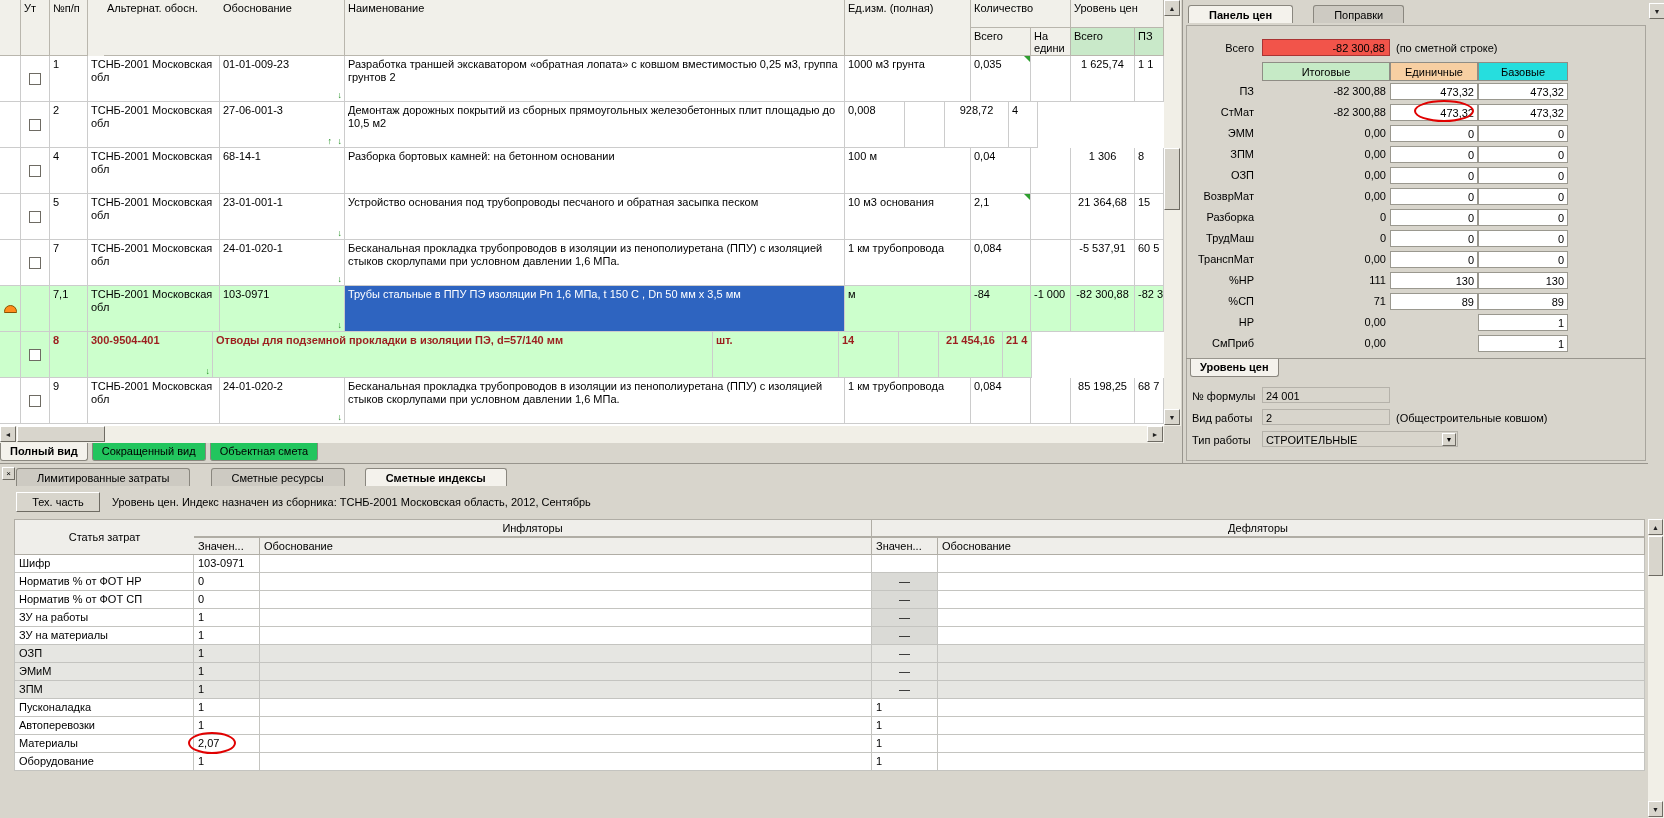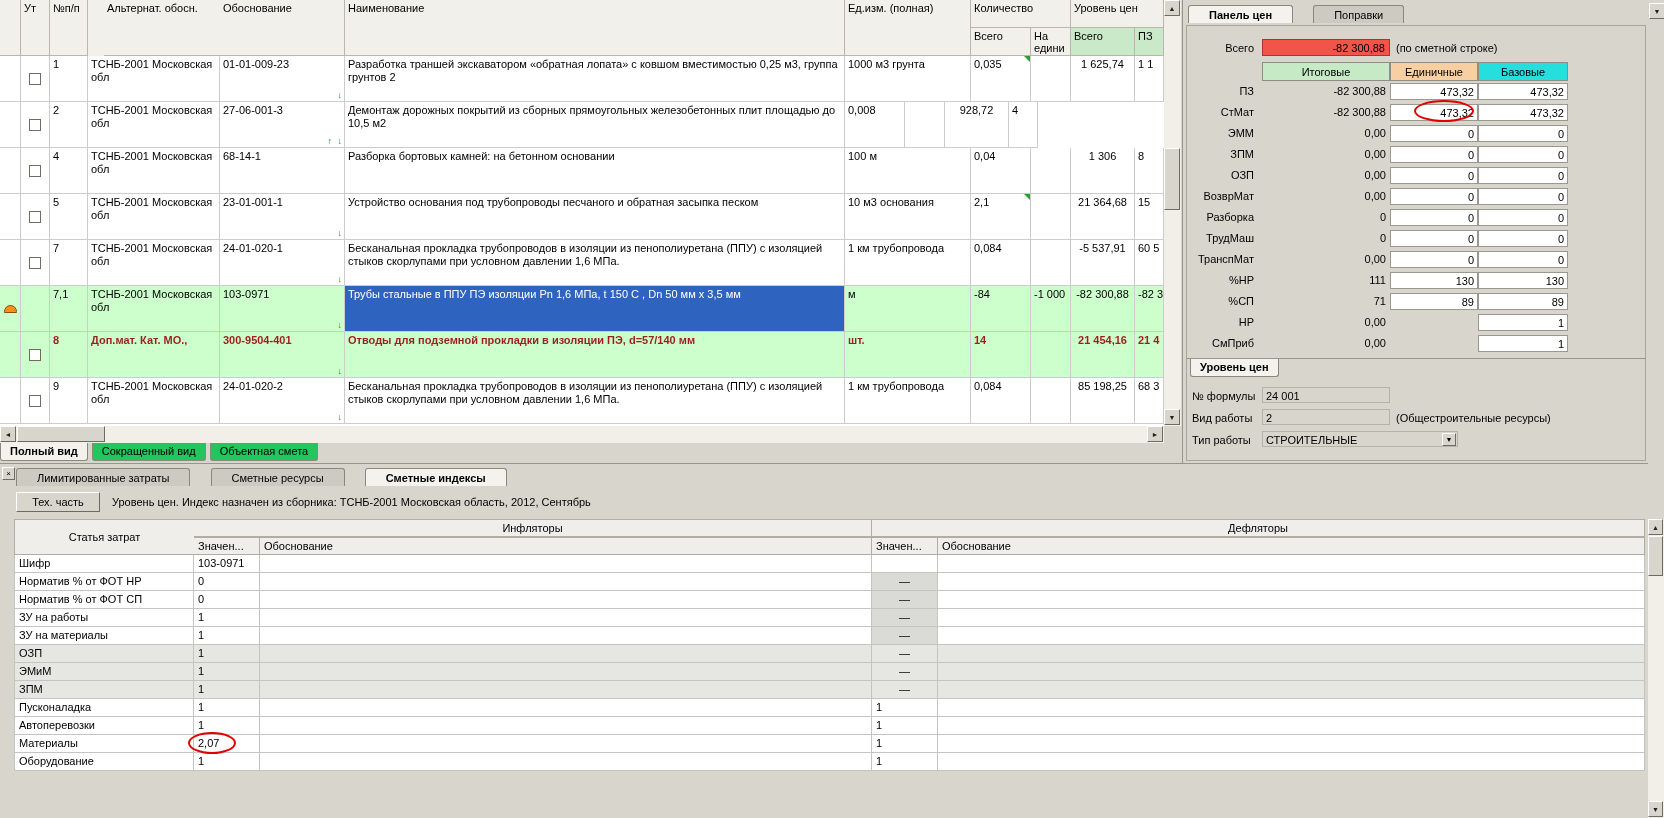--- a/index.html
+++ b/index.html
@@ -179,21 +179,20 @@
           <div class="mt-td mt-c8">-1 000</div>
           <div class="mt-td mt-c9">-82 300,88</div>
           <div class="mt-td mt-c10">-82 3</div>
         </div>
         <div class="mt-tr mat">
           <div class="mt-td mt-c0"></div>
           <div class="mt-td mt-c1">
             <span class="cbx"></span>
           </div>
           <div class="mt-td mt-c2">8</div>
-          <div class="mt-td mt-c3">Доп.мат. Кат. МО.,</div>
           <div class="mt-td mt-c4">300-9504-401<span class="res-ico">↓</span></div>
           <div class="mt-td mt-c5">Отводы для подземной прокладки в изоляции ПЭ, d=57/140 мм</div>
           <div class="mt-td mt-c6">шт.</div>
           <div class="mt-td mt-c7">14</div>
           <div class="mt-td mt-c8"></div>
           <div class="mt-td mt-c9">21 454,16</div>
           <div class="mt-td mt-c10">21 4</div>
         </div>
         <div class="mt-tr">
           <div class="mt-td mt-c0"></div>
@@ -201,21 +200,21 @@
             <span class="cbx"></span>
           </div>
           <div class="mt-td mt-c2">9</div>
           <div class="mt-td mt-c3">ТСНБ-2001 Московская обл</div>
           <div class="mt-td mt-c4">24-01-020-2<span class="res-ico">↓</span></div>
           <div class="mt-td mt-c5">Бесканальная прокладка трубопроводов в изоляции из пенополиуретана (ППУ) с изоляцией стыков скорлупами при условном давлении 1,6 МПа.</div>
           <div class="mt-td mt-c6">1 км трубопровода</div>
           <div class="mt-td mt-c7">0,084</div>
           <div class="mt-td mt-c8"></div>
           <div class="mt-td mt-c9">85 198,25</div>
-          <div class="mt-td mt-c10">68 3</div>
+          <div class="mt-td mt-c10">68 7</div>
         </div>
       </div>
   </div>
 
   <div class="abs sb-track" style="left:1164px;top:0;width:17px;height:426px">
     <div class="sb-btn" style="left:0;top:0">▲</div>
     <div class="sb-thumb" style="left:0;top:148px;width:16px;height:62px"></div>
     <div class="sb-btn" style="left:0;top:409px">▼</div>
   </div>
 
@@ -332,21 +331,21 @@
   <div class="divider" style="left:1186px;top:358px;width:460px;height:1px"></div>
   <div class="abs" style="left:1190px;top:359px">
     <span class="tab-bot active">Уровень цен</span>
   </div>
 
   <div class="abs" style="left:1192px;top:390px">№ формулы</div>
   <div class="fld" style="left:1262px;top:387px;width:128px">24 001</div>
 
   <div class="abs" style="left:1192px;top:412px">Вид работы</div>
   <div class="fld" style="left:1262px;top:409px;width:128px">2</div>
-  <div class="abs" style="left:1396px;top:412px;white-space:nowrap">(Общестроительные ресурсы)</div>
+  <div class="abs" style="left:1396px;top:412px;white-space:nowrap">(Общестроительные ковшом)</div>
 
   <div class="abs" style="left:1192px;top:434px">Тип работы</div>
   <div class="fld" style="left:1262px;top:431px;width:196px">
     <span>СТРОИТЕЛЬНЫЕ</span>
     <span class="abs" style="right:1px;top:1px;width:14px;height:13px;background:#d8d5cc;border:1px solid;border-color:#fff #6e6b63 #6e6b63 #fff;font-size:7px;text-align:center;line-height:12px">▼</span>
   </div>
 
   <div class="red-ellipse" style="left:1414px;top:100px;width:60px;height:22px"></div>
 
   <div class="sb-btn" style="left:1649px;top:3px">▼</div>

